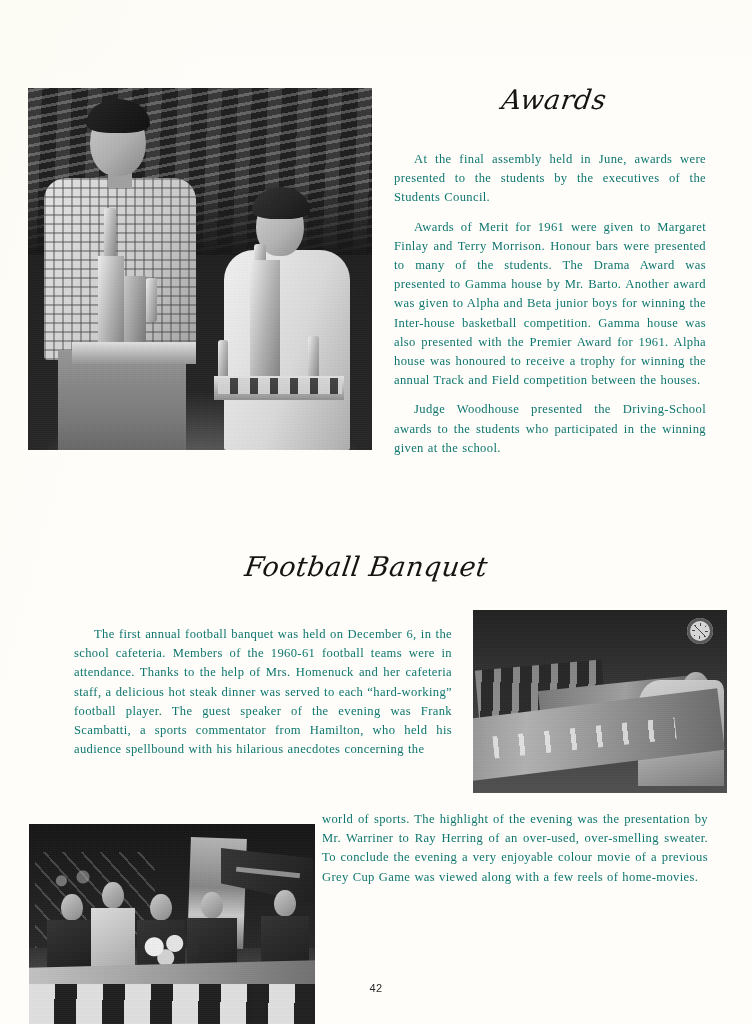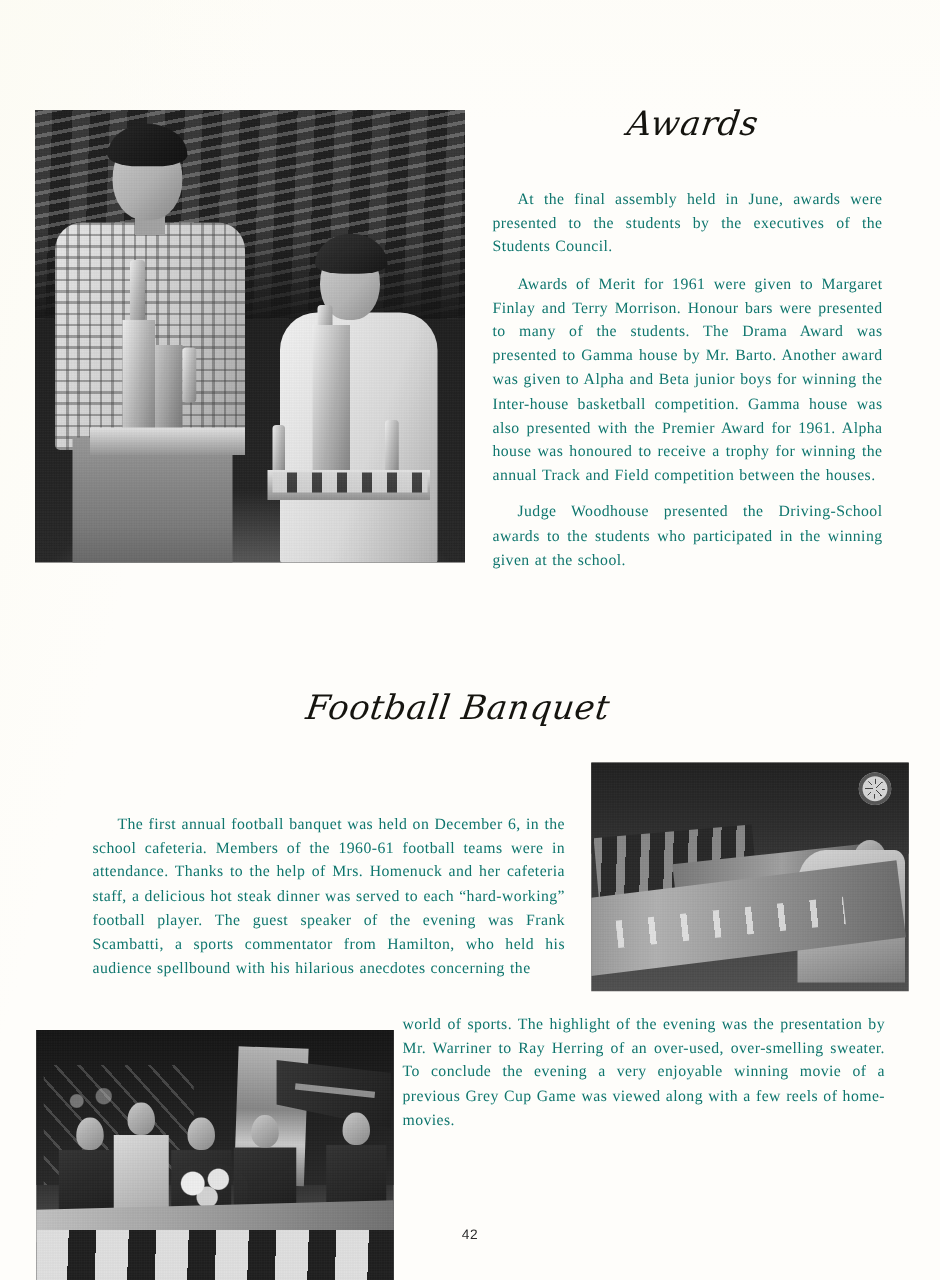--- a/index.html
+++ b/index.html
@@ -79,21 +79,21 @@
   }
   .body-col p:last-child { margin-bottom: 0; }
 
   #awards-text {
     left: 394px;
     top: 150px;
     width: 312px;
   }
   #banquet-text-left {
     left: 74px;
-    top: 650px;
+    top: 625px;
     width: 378px;
   }
   #banquet-text-right {
     left: 322px;
     top: 810px;
     width: 386px;
   }
   #banquet-text-right p { text-indent: 0; }
 
   
@@ -485,17 +485,17 @@
     <div class="man m3"></div>
     <div class="man m4"></div>
     <div class="man m5"></div>
     <div class="flowers"></div>
     <div class="table-top"></div>
     <div class="skirt"></div>
     <div class="grain"></div>
   </div>
 
   <div class="body-col" id="banquet-text-right">
-    <p>world of sports. The highlight of the evening was the presentation by Mr. Warriner to Ray Herring of an over-used, over-smelling sweater. To conclude the evening a very enjoyable winning movie of a previous Grey Cup Game was viewed along with a few reels of home-movies.</p>
+    <p>world of sports. The highlight of the evening was the presentation by Mr. Warriner to Ray Herring of an over-used, over-smelling sweater. To conclude the evening a very enjoyable colour movie of a previous Grey Cup Game was viewed along with a few reels of home-movies.</p>
   </div>
 
   <div id="page-number">42</div>
 </div>
 
 </body></html>

